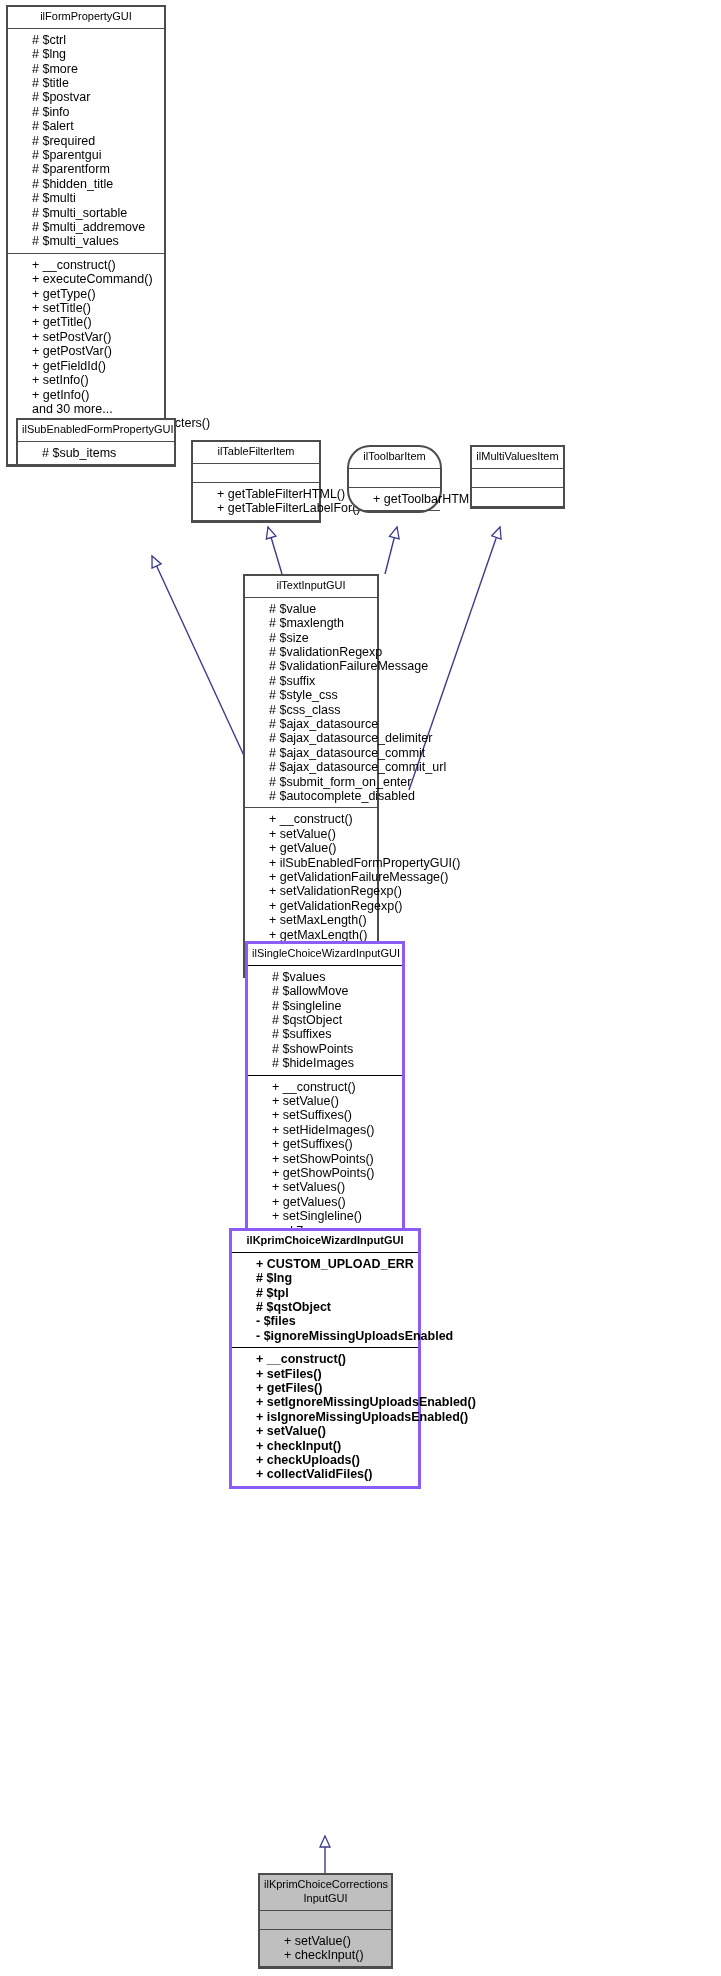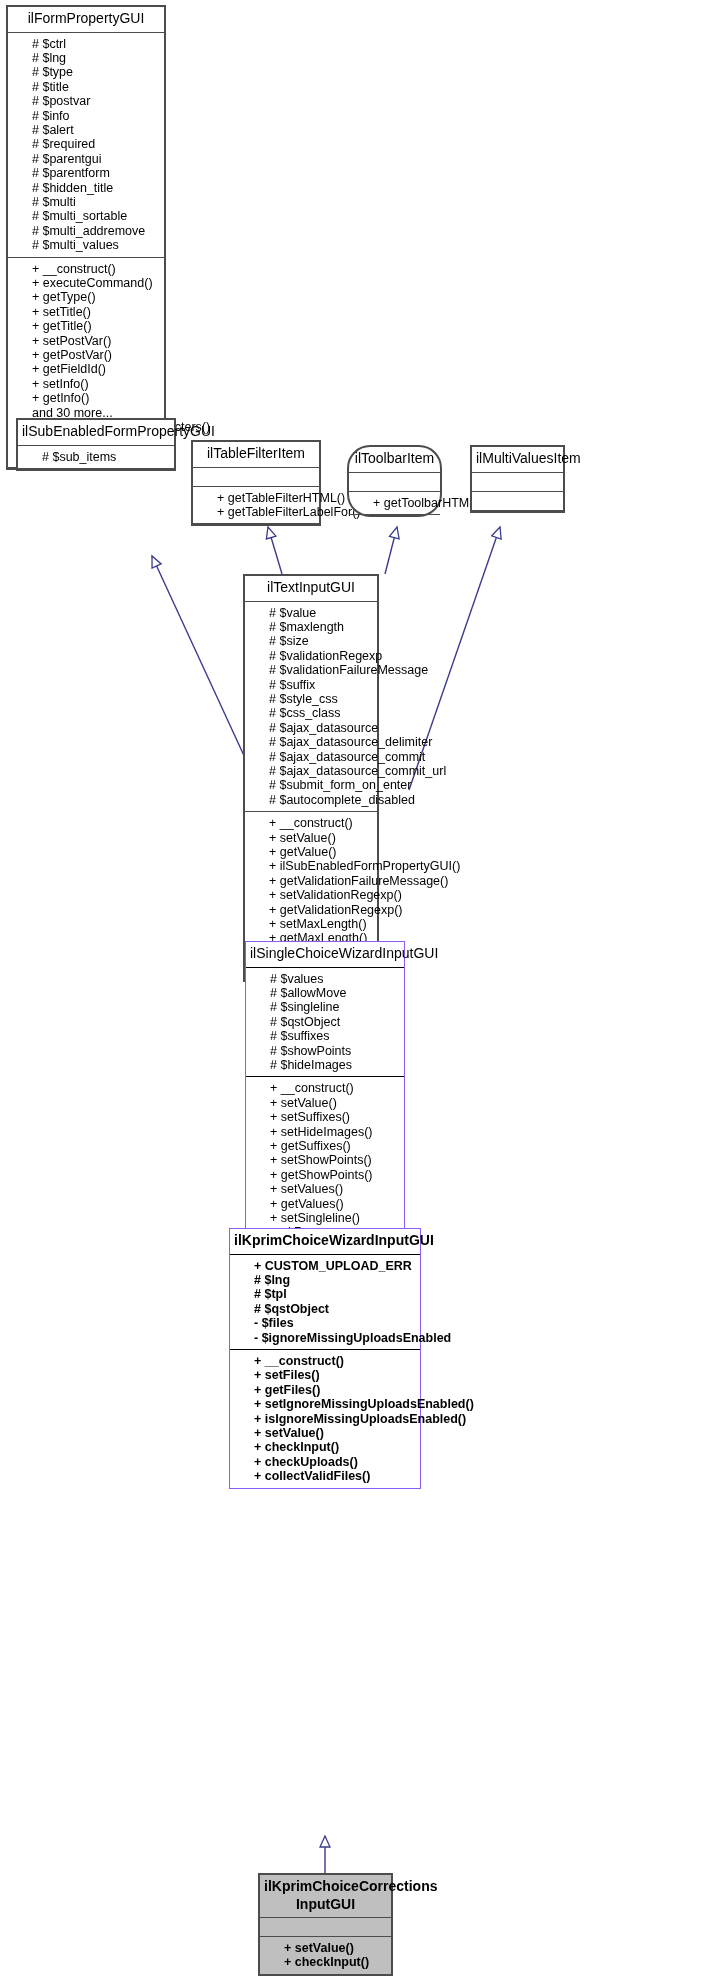--- a/index.html
+++ b/index.html
@@ -22,34 +22,33 @@
     position: absolute;
     left: 0;
     top: 0;
     width: 721px;
     height: 1976px;
     pointer-events: none;
   }
   .uml-class {
     position: absolute;
     box-sizing: border-box;
-    border: 1px solid #8b5cf6;
+    border: 3px solid #8b5cf6;
     background: #ffffff;
     z-index: 2;
   }
   .uml-class.shaded {
     background: #bfbfbf;
-    font-weight: bold;
   }
   .uml-class.thick {
     border: 2px solid #4c4c4c;
   }
   .uml-title {
     text-align: center;
-    font-size: 14px;
+    font-size: 11px;
     line-height: 1.25;
     color: #000000;
     padding: 3px 4px 4px 4px;
     border-bottom: 1px solid #000000;
     white-space: pre-line;
   }
   .uml-class.thick > .uml-title {
     border-bottom: 1px solid #4c4c4c;
   }
   .uml-compartment {
@@ -127,21 +126,21 @@
     <g>
       <line x1="325" y1="1873" x2="325" y2="1836" stroke="#3b3b8c" stroke-width="1.4" marker-end="url(#hollowArrow)"></line>
     </g>
   </svg>
 
   <div class="uml-class thick" id="cls-ilFormPropertyGUI">
     <div class="uml-title">ilFormPropertyGUI</div>
     <div class="uml-compartment">
         <div class="uml-row"># $ctrl</div>
         <div class="uml-row"># $lng</div>
-        <div class="uml-row"># $type</div>
+        <div class="uml-row"># $more</div>
         <div class="uml-row"># $title</div>
         <div class="uml-row"># $postvar</div>
         <div class="uml-row"># $info</div>
         <div class="uml-row"># $alert</div>
         <div class="uml-row"># $required</div>
         <div class="uml-row"># $parentgui</div>
         <div class="uml-row"># $parentform</div>
         <div class="uml-row"># $hidden_title</div>
         <div class="uml-row"># $multi</div>
         <div class="uml-row"># $multi_sortable</div>

